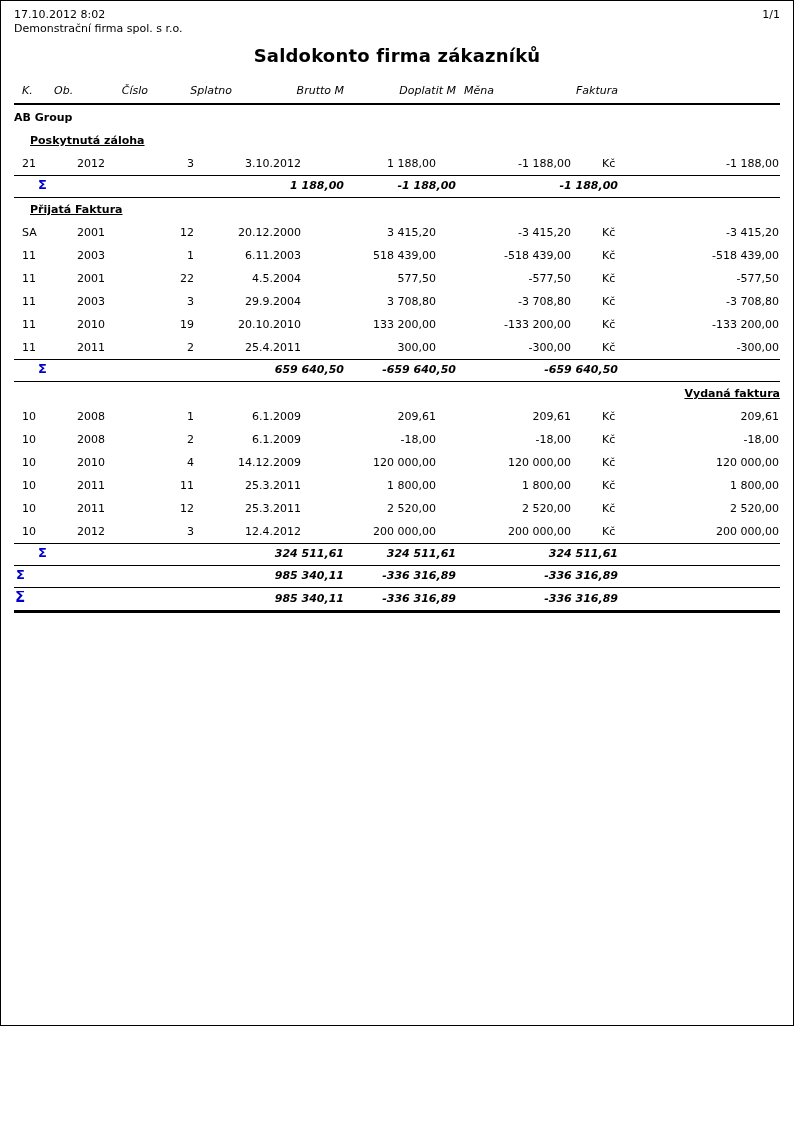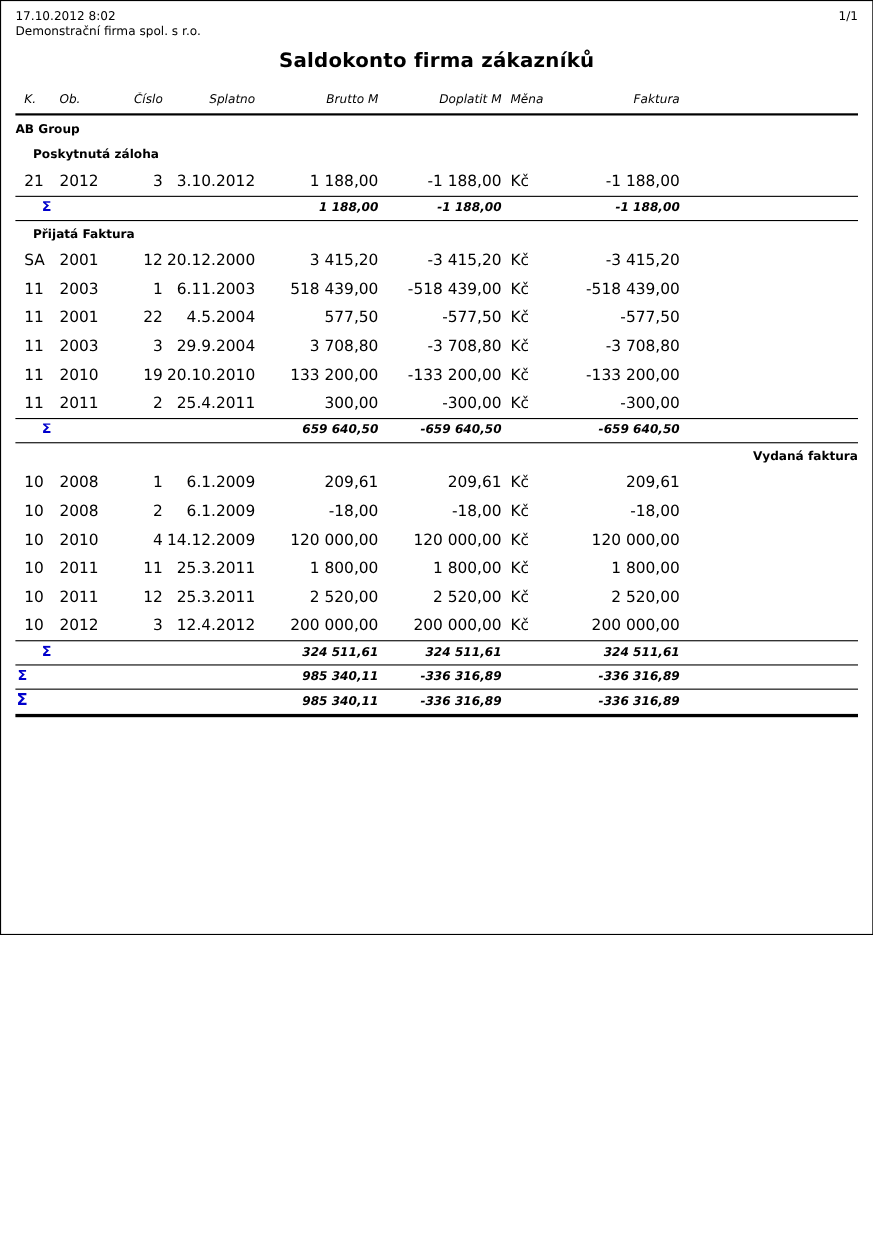--- a/index.html
+++ b/index.html
@@ -5,21 +5,21 @@
   html, body { margin: 0; padding: 0; }
   body {
     width: 794px; height: 1122px;
     background: #ffffff;
     font-family: "DejaVu Sans", "Liberation Sans", sans-serif;
     color: #000;
     -webkit-font-smoothing: antialiased;
   }
   .page {
     position: relative;
-    width: 794px; height: 850px;
+    width: 794px; height: 1026px;
     box-sizing: border-box;
     border: 1px solid #000;
     background: #fff;
     padding: 7px 13px 0 13px;
     overflow: hidden;
   }
   .top-bar {
     display: flex;
     justify-content: space-between;
     align-items: flex-start;
@@ -42,28 +42,29 @@
   .c-k    { padding-left: 8px; }
   .c-ob   { padding-left: 6px; }
   .c-num  { text-align: right; }
   .c-mena { padding-left: 8px; }
   .header-row {
     font-style: italic;
     font-size: 11px;
     padding: 2px 0 6px 0;
     border-bottom: 2px solid #000;
   }
-  .data-row { font-size: 14px; padding: 5px 0; }
+  .data-row { font-size: 11px; padding: 5px 0; gap: 23px; }
   .group-name-row {
     font-weight: bold; font-size: 11px;
     padding: 6px 0 5px 0;
   }
   .section-name-row {
     font-weight: bold; font-size: 11px;
     padding: 5px 0;
+    text-decoration: underline;
   }
   .section-name-row .cell { padding-left: 16px; }
   .sum-row {
     font-size: 11px;
     font-weight: bold;
     font-style: italic;
     padding: 3px 0 5px 0;
   }
   .section-sum { border-top: 1px solid #000; border-bottom: 1px solid #000; }
   .group-sum   { border-bottom: 1px solid #000; }

